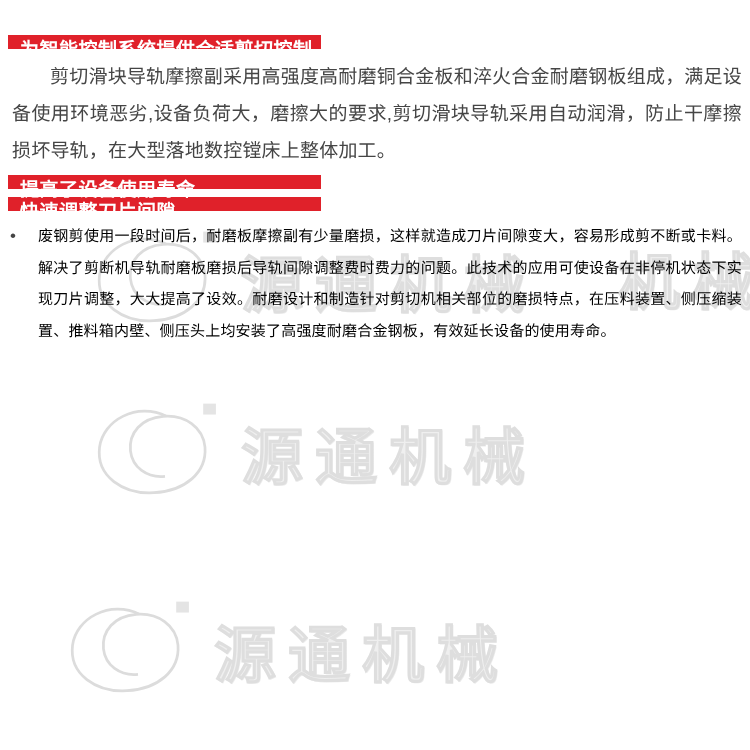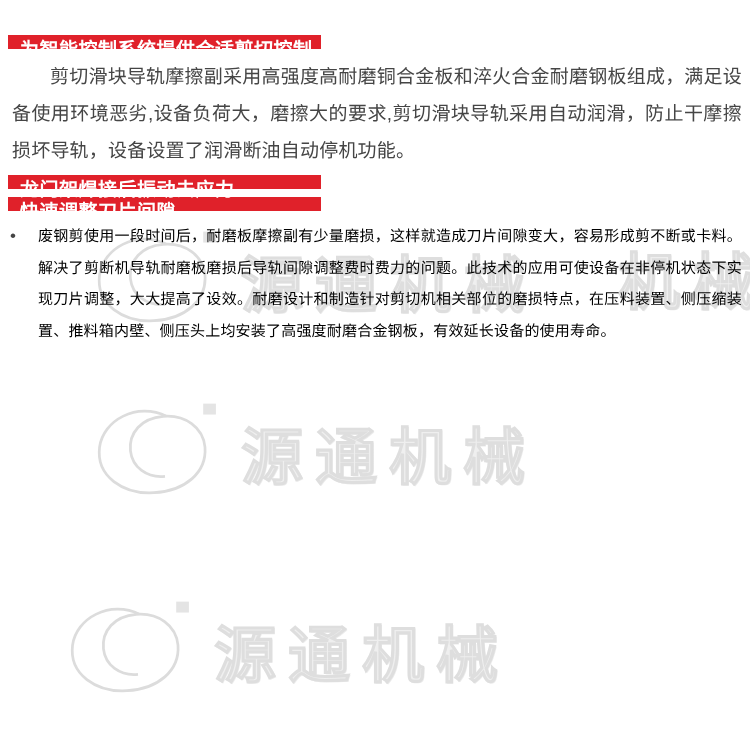--- a/index.html
+++ b/index.html
@@ -113,23 +113,23 @@
   <span class="wm-text">源通机械</span>
 </div>
 <div class="wm wm4">
   <span class="wm-text">机械</span>
 </div>
 
 <div class="content">
 
   <div class="banner banner1">为智能控制系统提供合适剪切控制</div>
 
-  <div class="para indent p2">剪切滑块导轨摩擦副采用高强度高耐磨铜合金板和淬火合金耐磨钢板组成，满足设备使用环境恶劣,设备负荷大，磨擦大的要求,剪切滑块导轨采用自动润滑，防止干摩擦损坏导轨，设备设置了润滑断油自动停机功能。</div>
+  <div class="para indent p2">剪切滑块导轨摩擦副采用高强度高耐磨铜合金板和淬火合金耐磨钢板组成，满足设备使用环境恶劣,设备负荷大，磨擦大的要求,剪切滑块导轨采用自动润滑，防止干摩擦损坏导轨，在大型落地数控镗床上整体加工。</div>
 
-  <div class="banner banner3">龙门架焊接后振动去应力</div>
+  <div class="banner banner3">提高了设备使用寿命</div>
 
   <div class="banner banner4">快速调整刀片间隙</div>
   <div class="bullet-item">
     <span class="bullet-marker">•</span>
     <span class="bullet-text">废钢剪使用一段时间后，耐磨板摩擦副有少量磨损，这样就造成刀片间隙变大，容易形成剪不断或卡料。解决了剪断机导轨耐磨板磨损后导轨间隙调整费时费力的问题。此技术的应用可使设备在非停机状态下实现刀片调整，大大提高了设效。耐磨设计和制造针对剪切机相关部位的磨损特点，在压料装置、侧压缩装置、推料箱内壁、侧压头上均安装了高强度耐磨合金钢板，有效延长设备的使用寿命。</span>
   </div>
 
 </div>
 
 </body></html>

